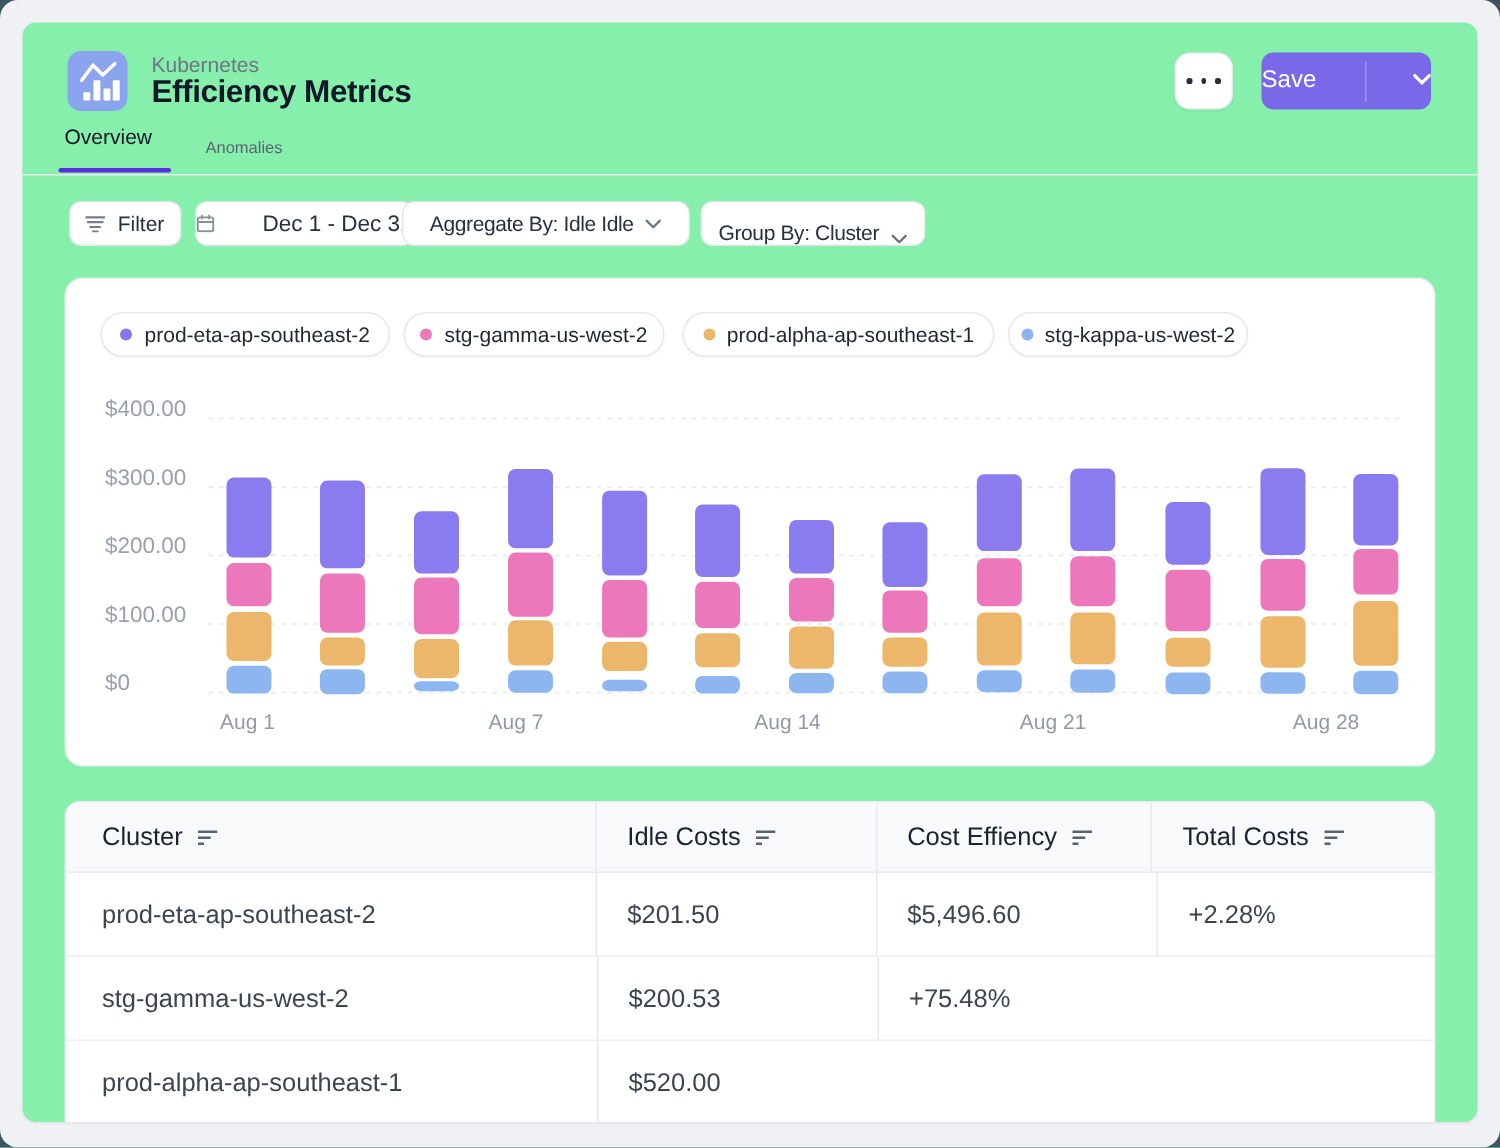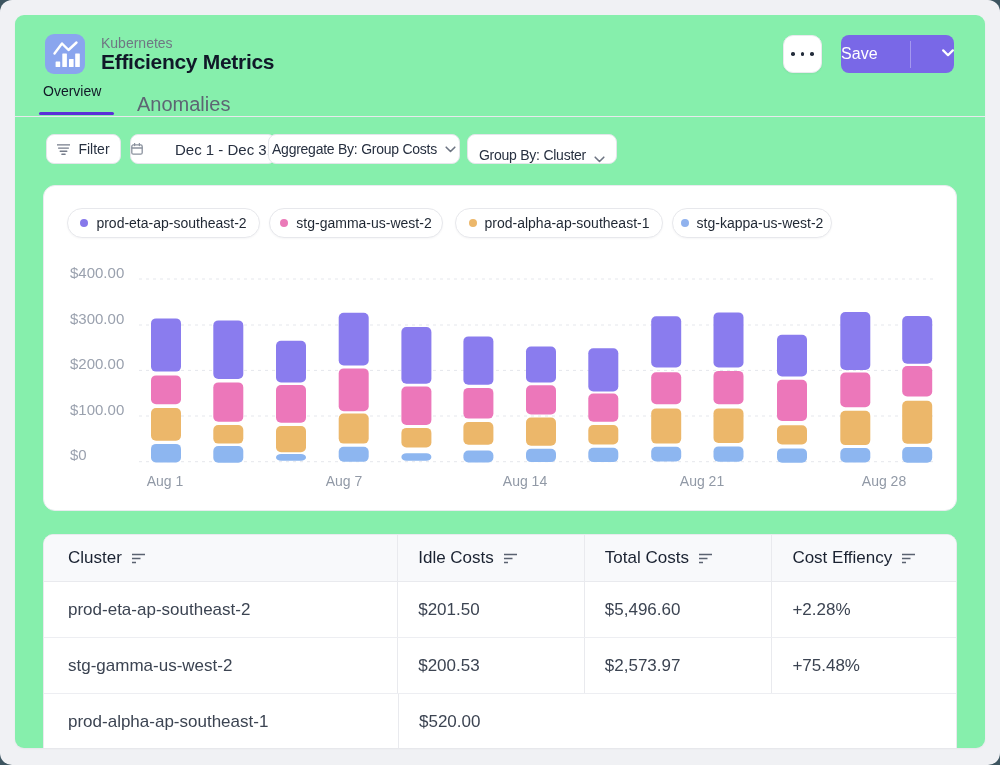--- a/index.html
+++ b/index.html
@@ -16,21 +16,21 @@
   .dots-btn { left:768px; top:20px; width:39px; height:38px; border-radius:10px; border:1px solid #e9eaee; background:#fff; box-shadow:0 1px 2px rgba(16,24,40,.05); display:flex; align-items:center; justify-content:center; }
   .dots-btn { gap:6px; } .dots-btn i { display:block; width:3.5px; height:3.5px; border-radius:50%; background:#242d3c; }
   .save-btn { left:826px; top:20px; width:113px; height:38px; border-radius:8px; background:#7968e7; display:flex; align-items:center; color:#fff;gap:32px; }
   .save-txt { width:89px; text-align:center; font-size:16px; }
   .save-div { width:1px; height:27px; background:rgba(255,255,255,.32); }
   .save-chev { width:23px; display:flex; align-items:center; justify-content:center; }
 
   
   .tabs-border { left:0; top:101px; width:970px; height:1px; background:#e8e9ed; }
   .tab1 { left:28px; top:68px; font-size:14px; color:#111827; }
-  .tab2 { left:122px; top:78px; font-size:20px; color:#5d6573; }
+  .tab2 { left:122px; top:78px; font-size:11px; color:#5d6573; }
   .tab-underline { left:24px; top:97px; width:75px; height:3px; background:#5a2ed8; border-radius:2px; }
 
   
   .fbtn { top:119px; height:30px; border:1px solid #e3e6ea; border-radius:8px; background:#fff; display:flex; align-items:center; justify-content:center; gap:8px; font-size:14px; color:#273040; }
   .fb1 { left:31px; width:75px; }
   .fb2 { left:115px; width:146px; font-size:15px; gap:9px;justify-content:space-between; }
   .fb3 { left:253px; width:192px; letter-spacing:-0.25px; }
   .fb4 { left:452px; width:150px; letter-spacing:-0.25px;align-items:flex-end; }
 
   
@@ -92,21 +92,21 @@
     <span>Filter</span>
   </div>
   <div class="abs fbtn fb2">
     <svg width="12" height="12" viewBox="0 0 12 12" fill="none">
       <rect x="0.8" y="1.9" width="10.4" height="9.3" rx="1.5" stroke="#8a919d" stroke-width="1.3"></rect>
       <path d="M1 5 H11 M3.6 0.6 V2.6 M8.4 0.6 V2.6" stroke="#8a919d" stroke-width="1.3" stroke-linecap="round"></path>
     </svg>
     <span>Dec 1 - Dec 31</span>
   </div>
   <div class="abs fbtn fb3">
-    <span>Aggregate By: Group Costs</span>
+    <span>Aggregate By: Idle Idle</span>
     <svg width="11" height="7" viewBox="0 0 11 7" fill="none">
           <path d="M1.2 1.2 L5.5 5.5 L9.8 1.2" stroke="#6d7482" stroke-width="1.6" stroke-linecap="round" stroke-linejoin="round"></path>
         </svg>
   </div>
   <div class="abs fbtn fb4">
     <span>Group By: Cluster</span>
     <svg width="11" height="7" viewBox="0 0 11 7" fill="none">
           <path d="M1.2 1.2 L5.5 5.5 L9.8 1.2" stroke="#6d7482" stroke-width="1.6" stroke-linecap="round" stroke-linejoin="round"></path>
         </svg>
   </div>
@@ -200,37 +200,36 @@
   </div>
 
   <div class="abs tbl">
     <div class="trow thead">
       <div class="td c1">Cluster <svg width="14" height="11" viewBox="0 0 14 11">
               <path d="M1 1.5 H14 M1 5.5 H9.5 M1 9.5 H5" stroke="#5a6270" stroke-width="1.7"></path>
             </svg></div>
       <div class="td c2">Idle Costs <svg width="14" height="11" viewBox="0 0 14 11">
               <path d="M1 1.5 H14 M1 5.5 H9.5 M1 9.5 H5" stroke="#5a6270" stroke-width="1.7"></path>
             </svg></div>
+      <div class="td c4">Cost Effiency <svg width="14" height="11" viewBox="0 0 14 11">
+              <path d="M1 1.5 H14 M1 5.5 H9.5 M1 9.5 H5" stroke="#5a6270" stroke-width="1.7"></path>
+            </svg></div>
       <div class="td c3">Total Costs <svg width="14" height="11" viewBox="0 0 14 11">
-              <path d="M1 1.5 H14 M1 5.5 H9.5 M1 9.5 H5" stroke="#5a6270" stroke-width="1.7"></path>
-            </svg></div>
-      <div class="td c4">Cost Effiency <svg width="14" height="11" viewBox="0 0 14 11">
               <path d="M1 1.5 H14 M1 5.5 H9.5 M1 9.5 H5" stroke="#5a6270" stroke-width="1.7"></path>
             </svg></div>
     </div>
     <div class="trow tr">
       <div class="td c1">prod-eta-ap-southeast-2</div>
       <div class="td c2">$201.50</div>
       <div class="td c3">$5,496.60</div>
       <div class="td c4">+2.28%</div>
     </div>
     <div class="trow tr">
       <div class="td c1">stg-gamma-us-west-2</div>
       <div class="td c2">$200.53</div>
-      <div class="td c3">$2,573.97</div>
       <div class="td c4">+75.48%</div>
     </div>
     <div class="trow tr">
       <div class="td c1">prod-alpha-ap-southeast-1</div>
       <div class="td c3">$520.00</div>
     </div>
   </div>
 </div>
 </div>
 

